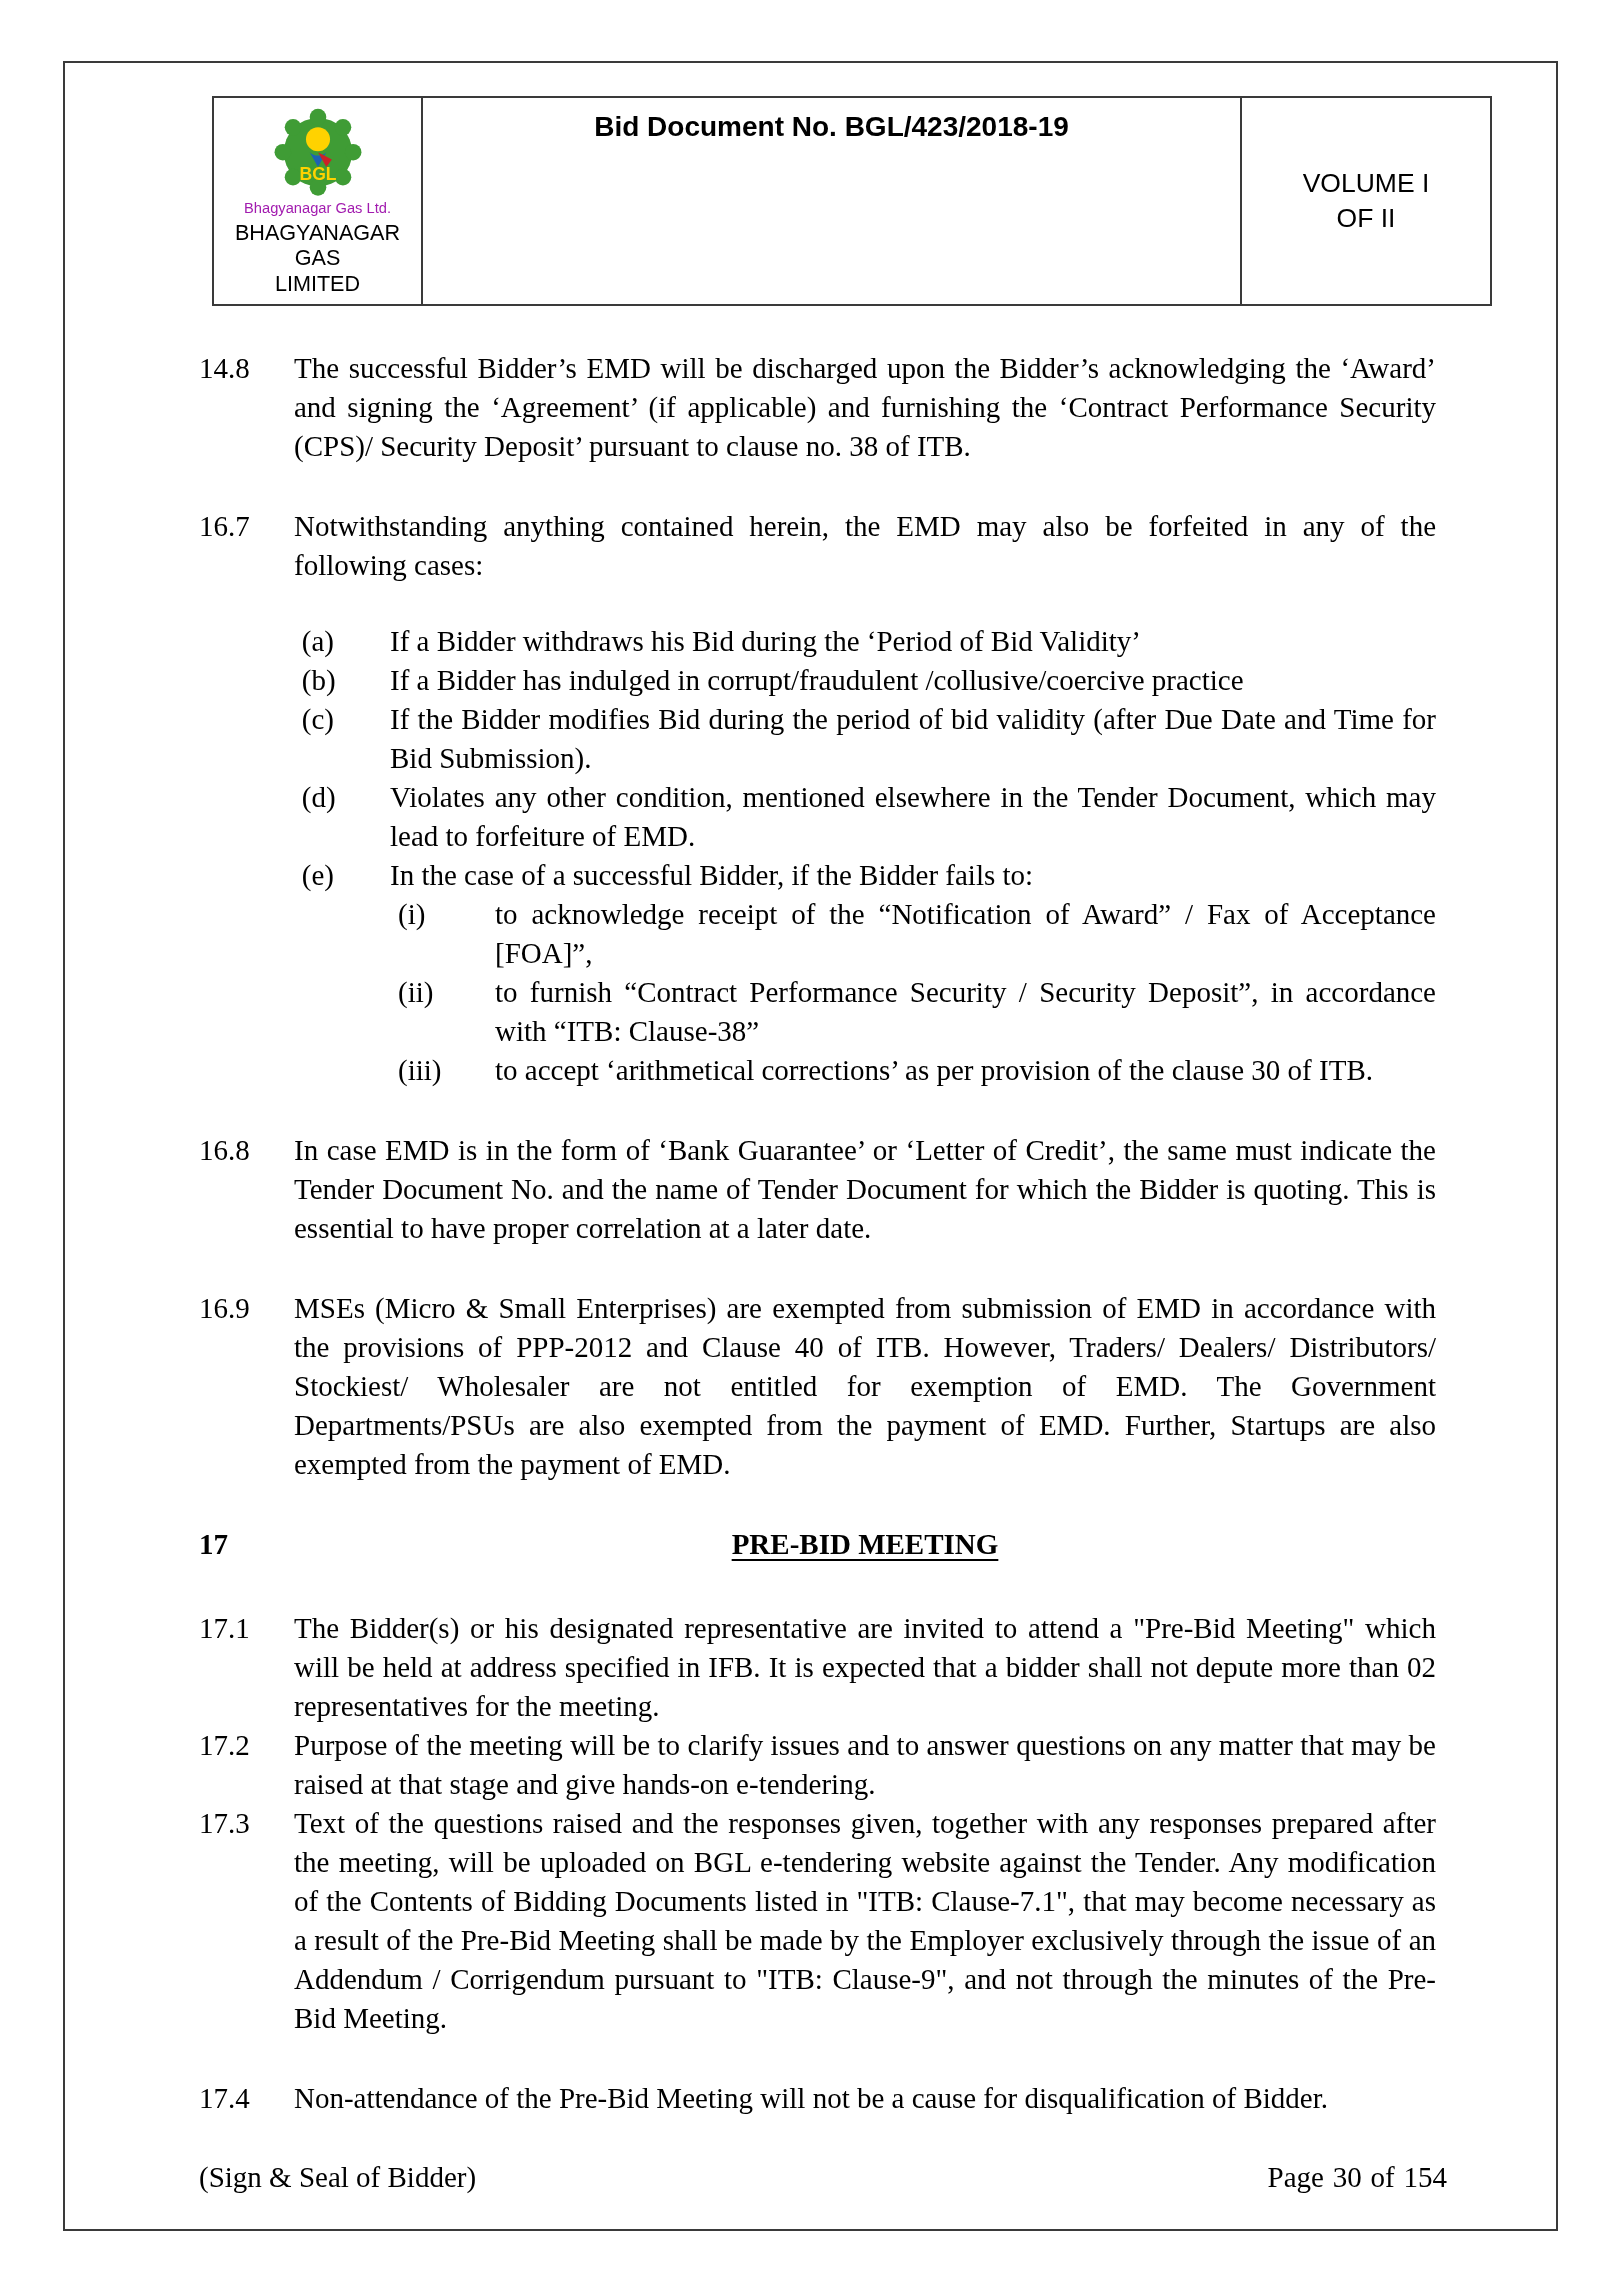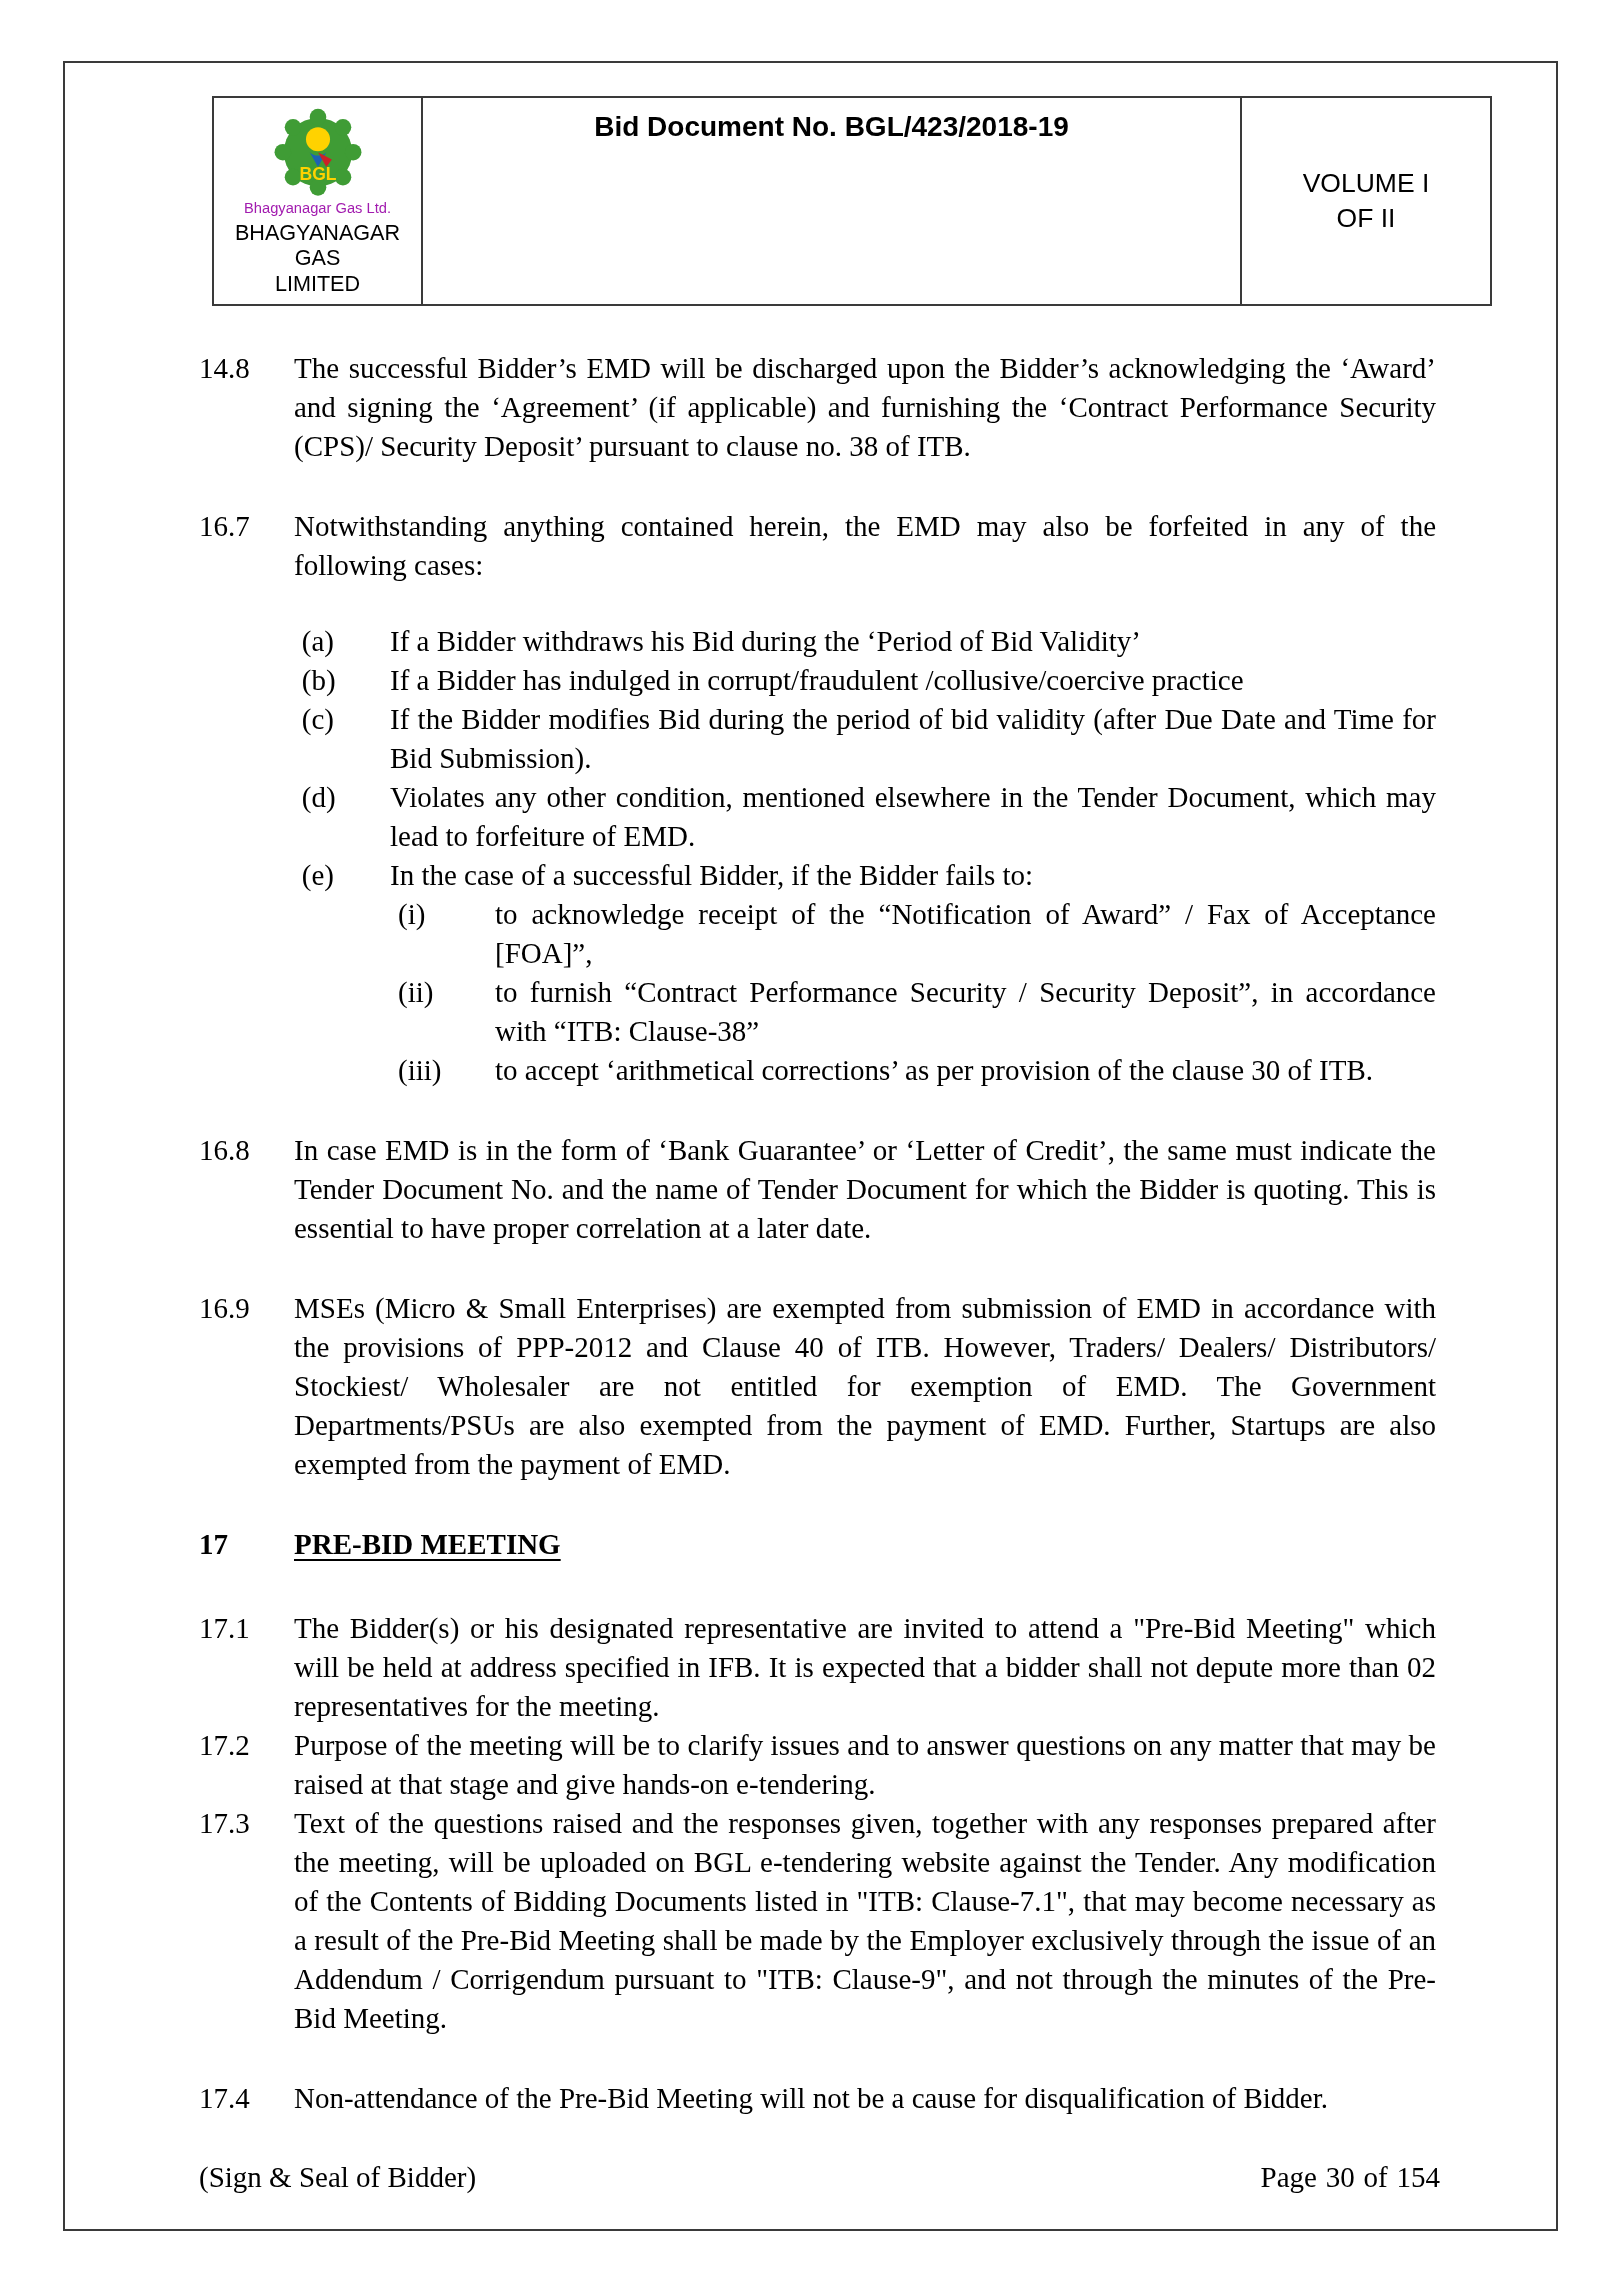--- a/index.html
+++ b/index.html
@@ -77,34 +77,34 @@
   .clause.tight { margin-bottom: 0; }
   .clause.gap-lg { margin-bottom: 45px; }
   .cnum { width: 95px; flex-shrink: 0; }
   .cbody { flex: 1; min-width: 0; }
   .ctext { text-align: justify; }
   .clause.heading .cnum { font-weight: bold; }
   .clause.heading .ctext {
     font-weight: bold;
     text-decoration: underline;
     text-underline-offset: 4.9px;
-    text-align: left;
+    text-align: center;
   }
   .sublist { margin-top: 37px; }
   .sub { display: flex; }
   .slabel { width: 96px; padding-left: 7.8px; flex-shrink: 0; }
   .stext { flex: 1; min-width: 0; text-align: justify; }
   .subsub { display: flex; }
   .sslabel { width: 97px; margin-left: 104px; flex-shrink: 0; }
   .sstext { flex: 1; min-width: 0; text-align: justify; }
 
   
   .footer {
     position: absolute;
-    left: 134px; right: 116px; bottom: 35px;
+    left: 134px; right: 109px; bottom: 35px;
     display: flex;
     justify-content: space-between;
     align-items: baseline;
     font-size: 29px;
   }
   .footer-page { display: inline-flex; gap: 8.8px; }
   .footer-page .bold { font-weight: normal; }
 </style>
 </head>
 <body>

